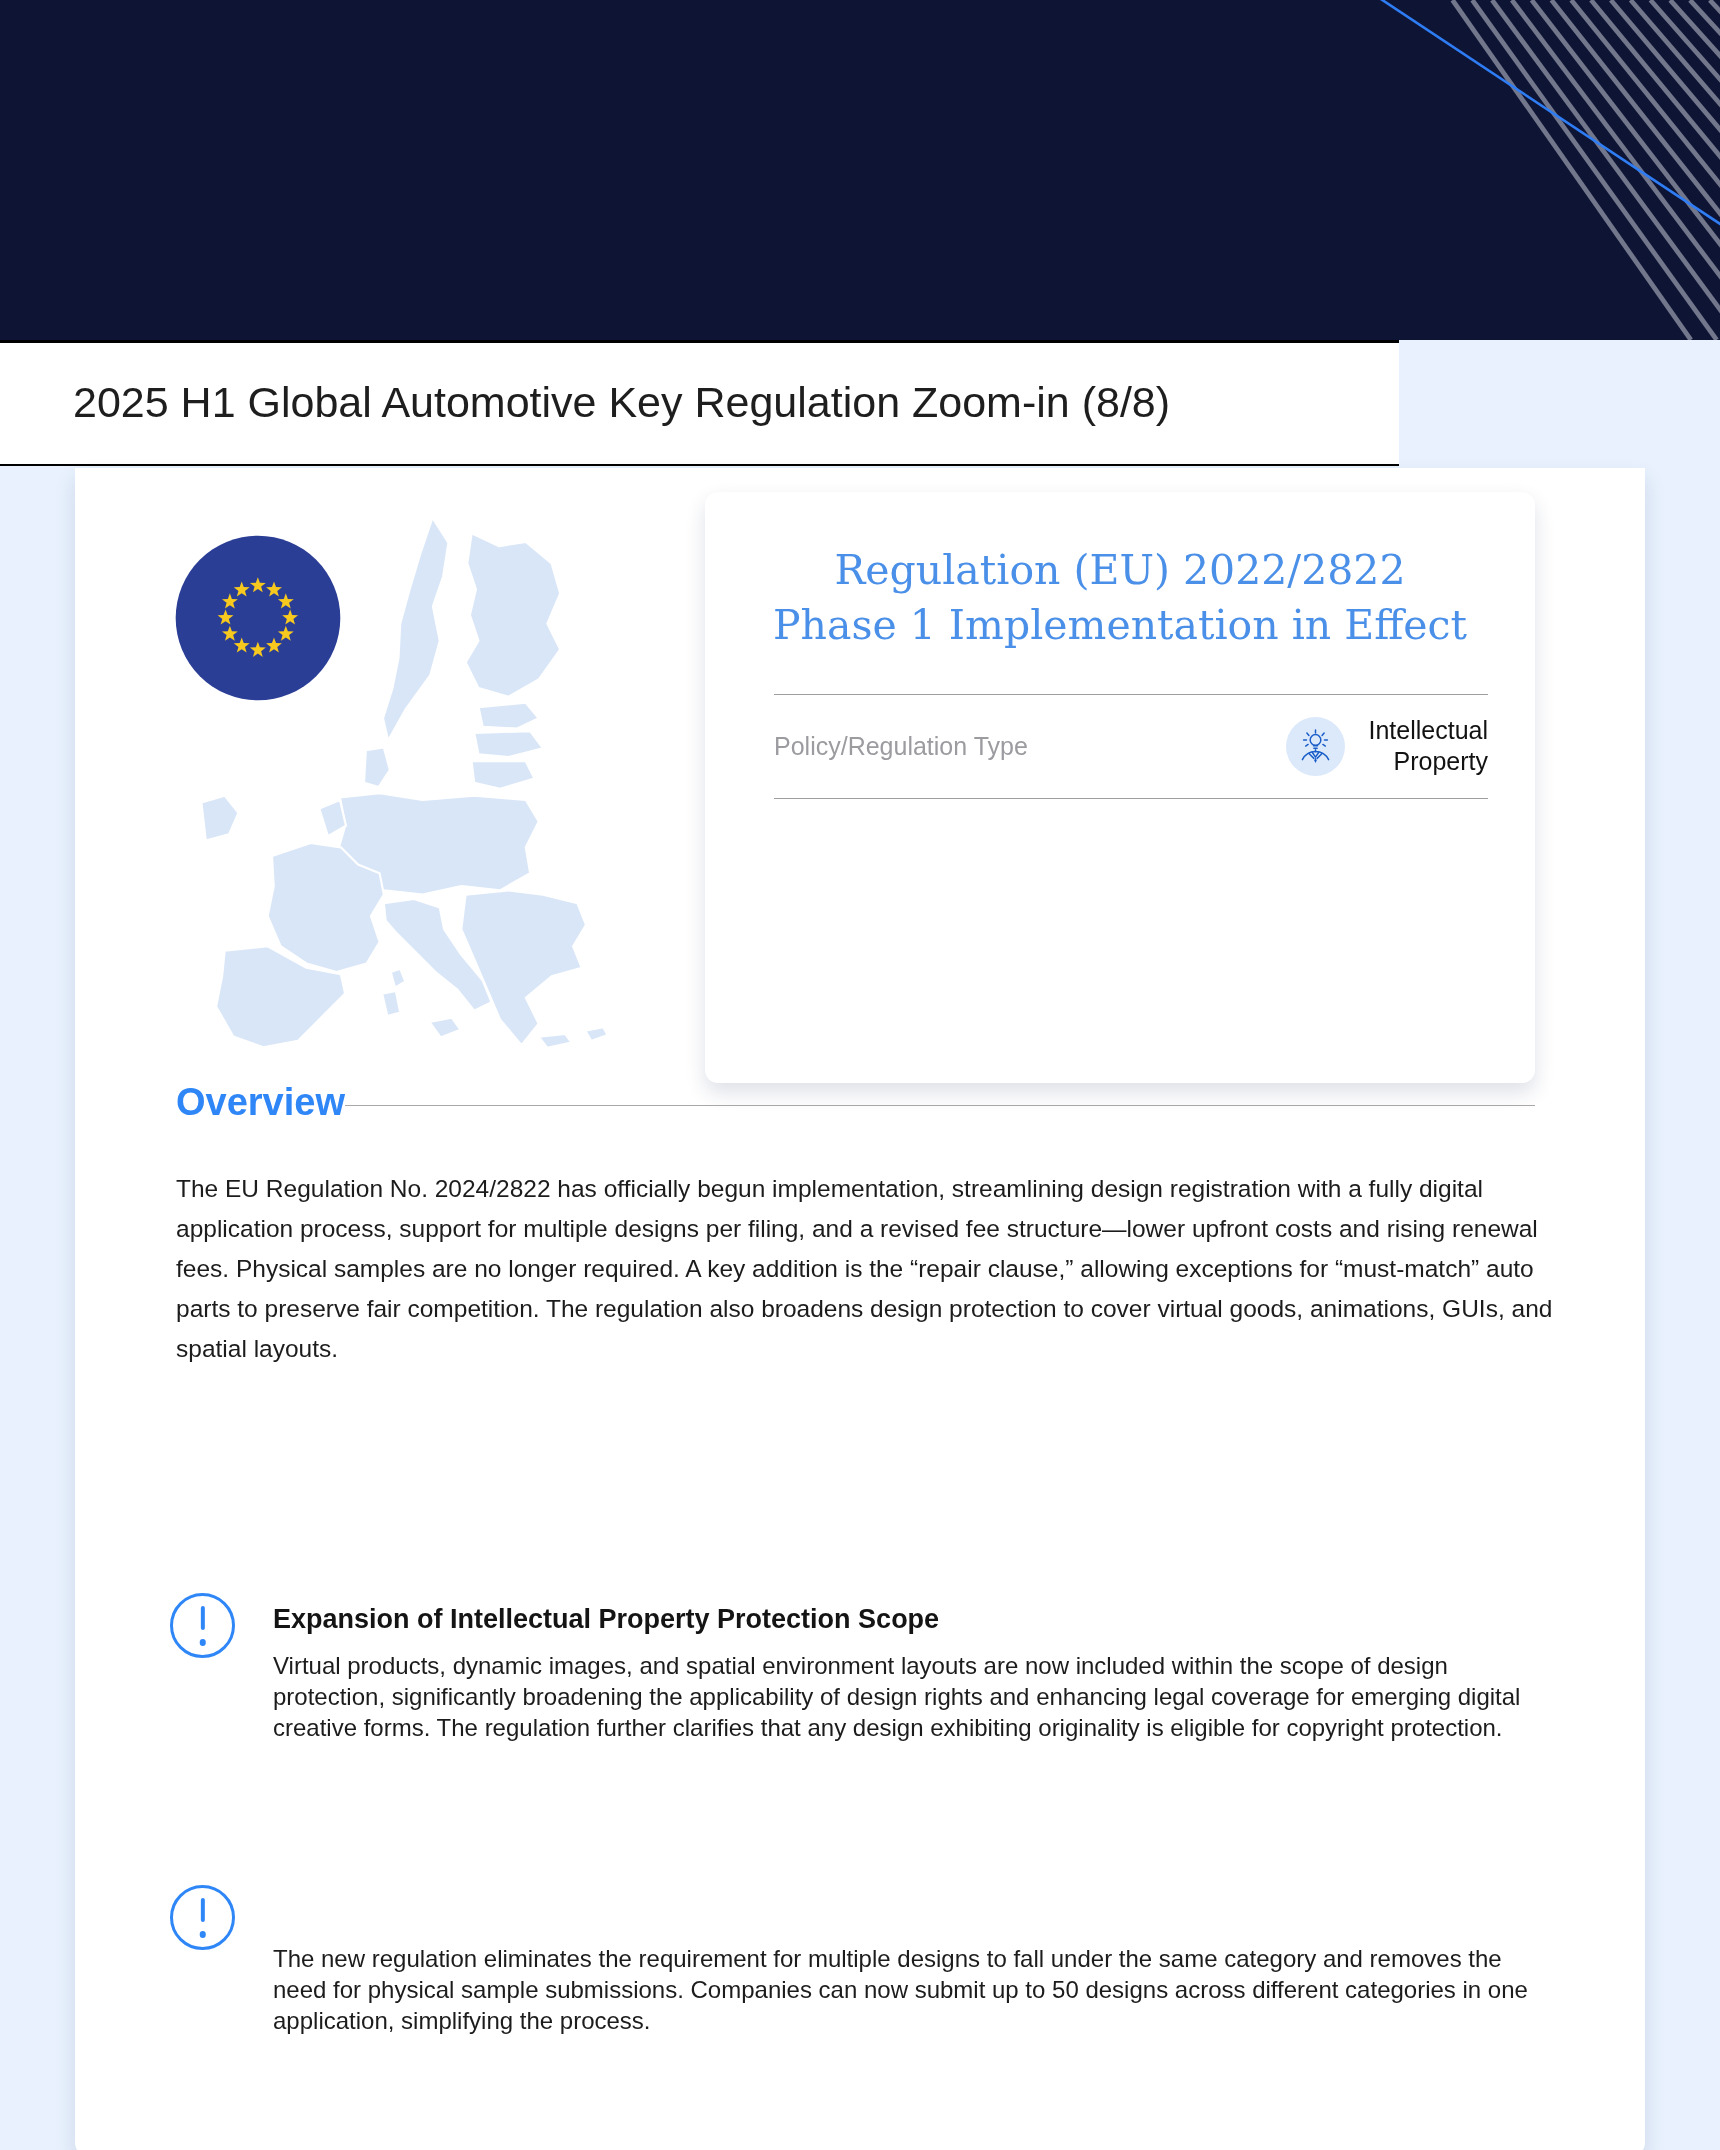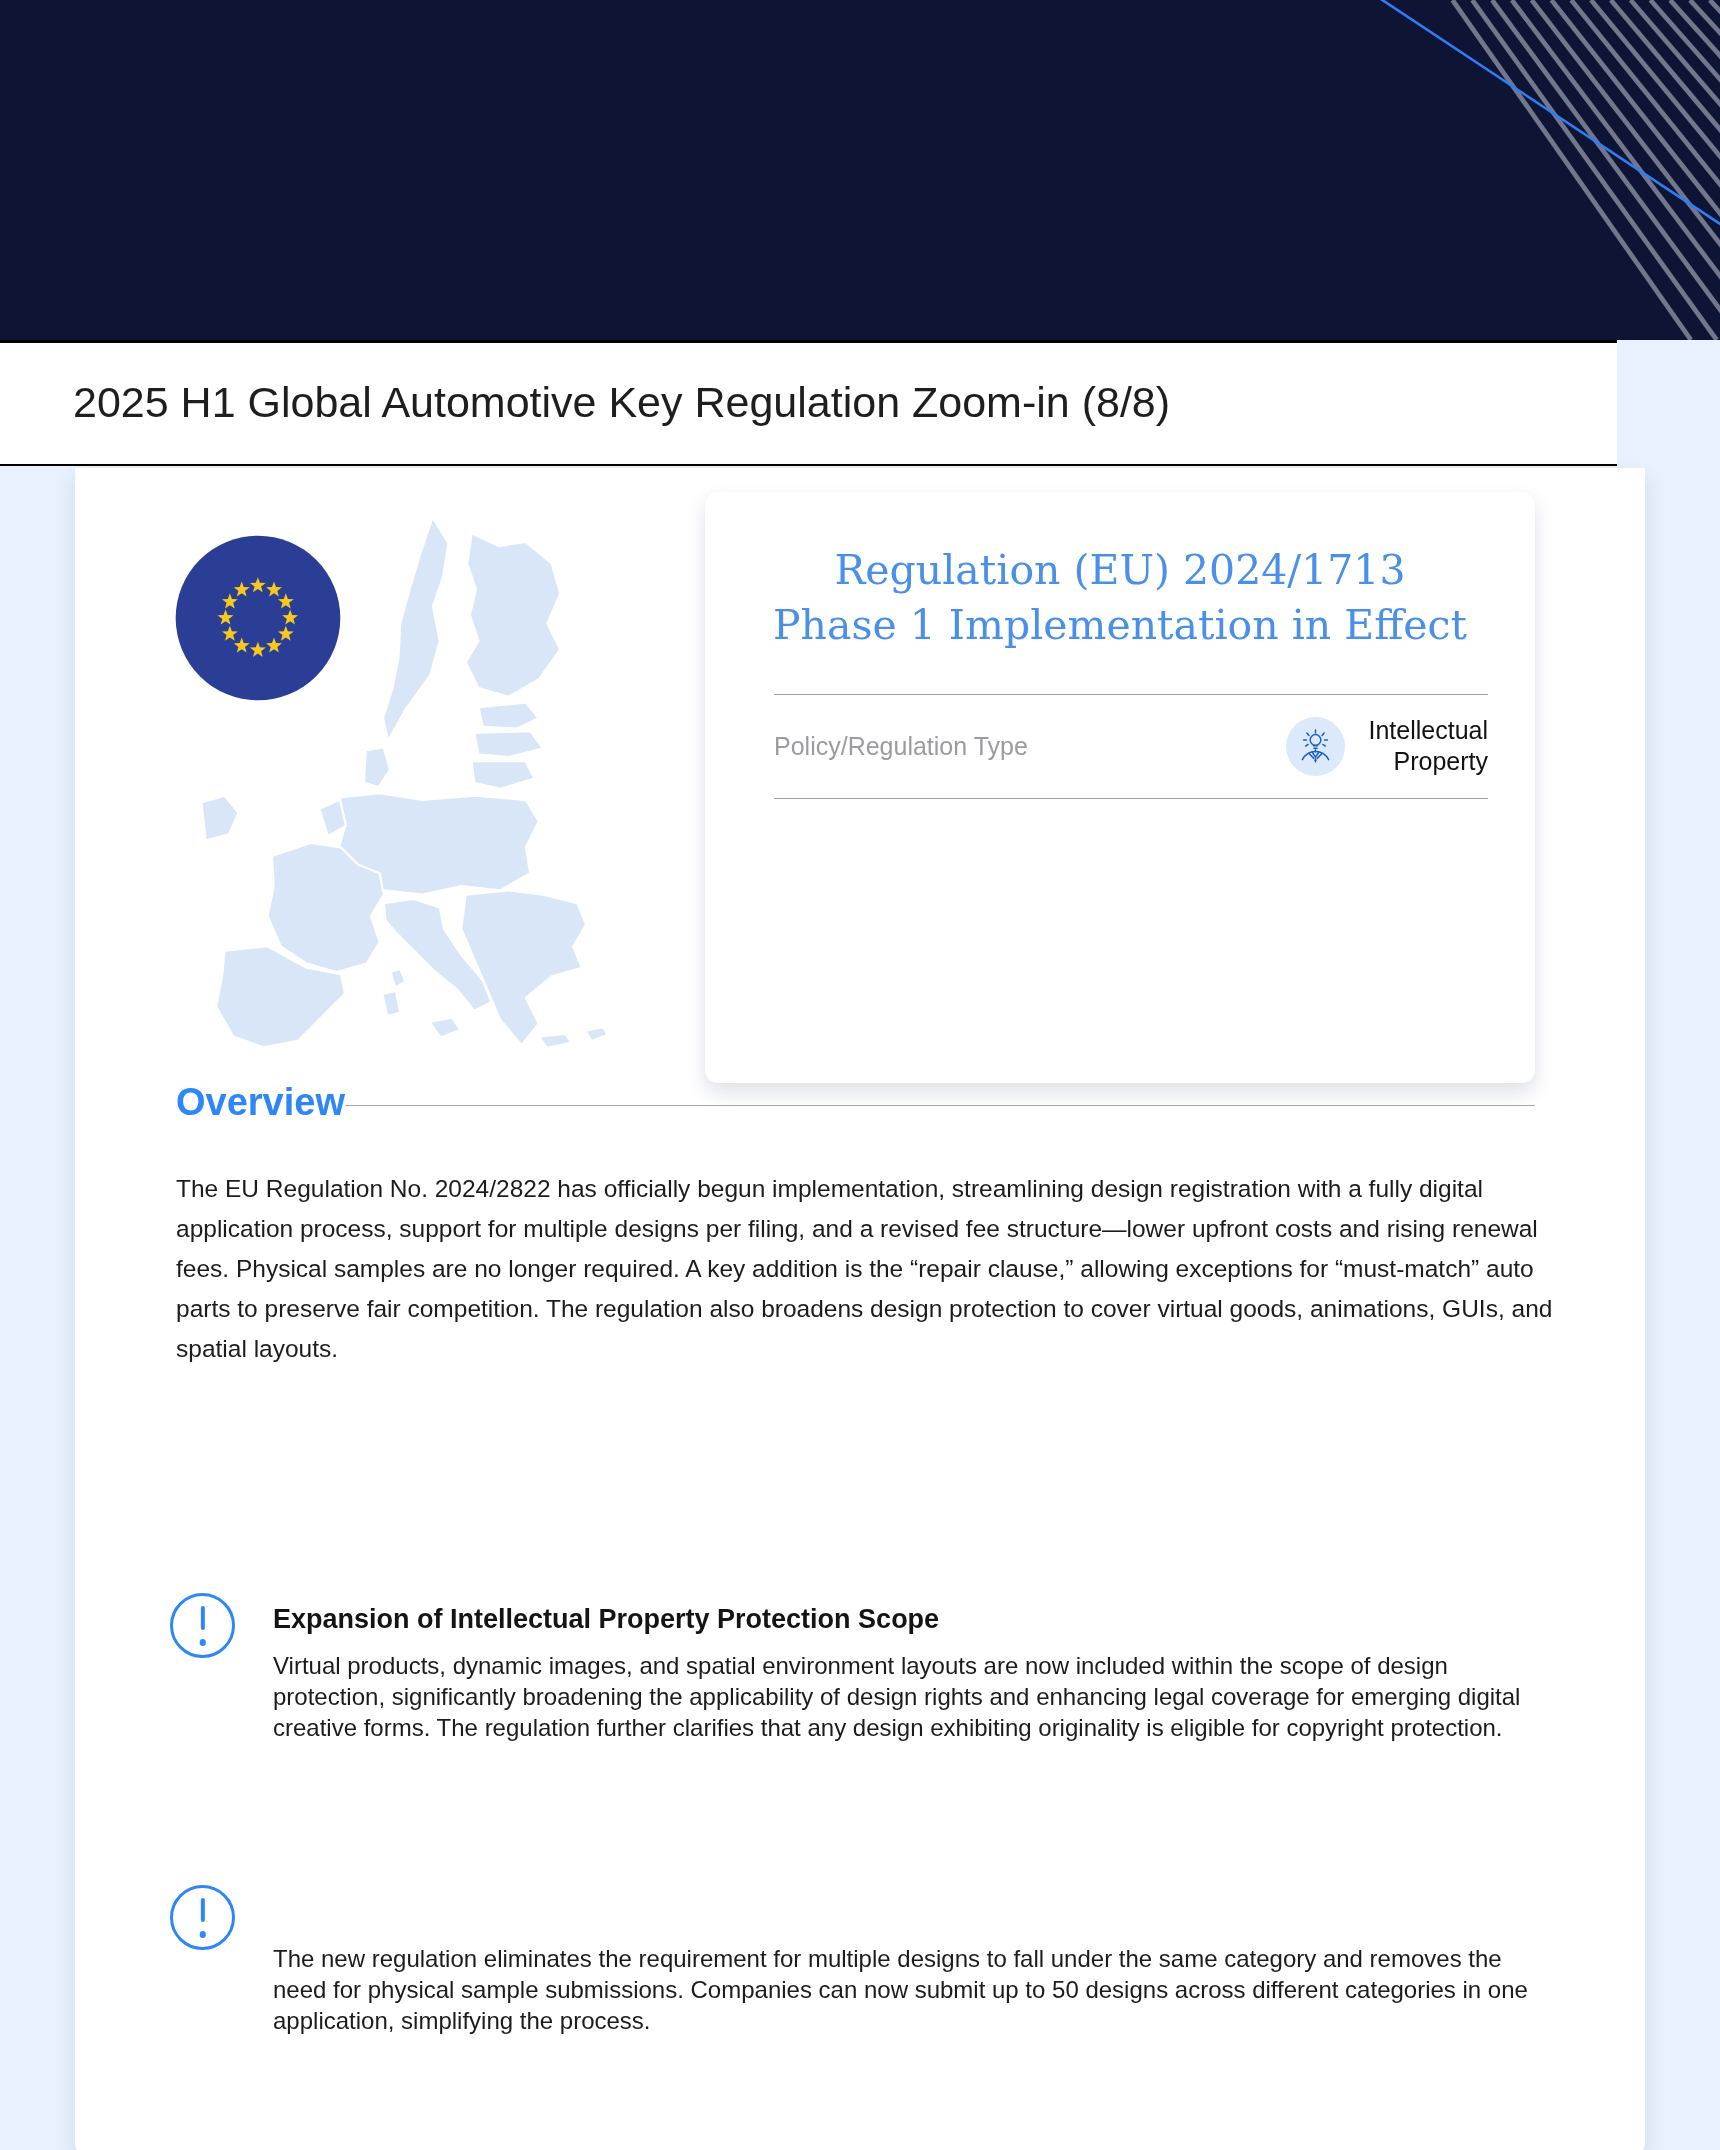--- a/index.html
+++ b/index.html
@@ -4,21 +4,21 @@
 <style>
   html,body{margin:0;padding:0;background:#e8f1fd;}
   .page{position:relative;width:1721px;height:2438px;background:#e8f1fd;overflow:hidden;
         font-family:"Liberation Sans",sans-serif;}
 
   
   .header-band{position:absolute;left:0;top:0;width:1721px;height:340px;background:#0e1433;}
   .header-band svg{position:absolute;left:0;top:0;}
 
   
-  .title-band{position:absolute;left:0;top:340px;width:1617px;height:126px;background:#ffffff;
+  .title-band{position:absolute;left:0;top:340px;width:1399px;height:126px;background:#ffffff;
               border-top:3px solid #000;border-bottom:2.6px solid #000;box-sizing:border-box;}
   .title-band h1{margin:0;position:absolute;left:73px;top:50%;transform:translateY(-54%);
                  font-size:43px;font-weight:400;color:#1e1e1e;letter-spacing:0;}
 
   
   .main-card{position:absolute;left:75px;top:468px;width:1570px;height:1687px;background:#ffffff;
              border-radius:0 0 12px 12px;box-shadow:0 10.3px 21.5px rgba(25,45,95,.12);}
 
   .map-wrap{position:absolute;left:123px;top:47px;width:413px;height:536px;}
   .eu-flag{position:absolute;left:99px;top:66px;width:168px;height:168px;}
@@ -134,21 +134,21 @@
           <use href="#st" transform="translate(46.3,131)"></use>
           <use href="#st" transform="translate(38,100)"></use>
           <use href="#st" transform="translate(46.3,69)"></use>
           <use href="#st" transform="translate(69,46.3)"></use>
         </g>
       </svg>
     </div>
 
     <div class="info-card">
       <div class="serif-title">
-        <div>Regulation (EU) 2024/1713</div>
+        <div>Regulation (EU) 2022/2822</div>
         <div>Phase 1 Implementation in Effect</div>
       </div>
       <div class="info-table">
         <div class="info-row">
           <span class="info-label">Policy/Regulation Type</span>
           <span class="value-with-icon">
             <span class="type-icon-bubble">
               <svg width="41" height="41" viewBox="0 0 100 100" fill="none" stroke="#1a5dc8" stroke-width="3.6" stroke-linecap="round" stroke-linejoin="round">
                 <path d="M50,10 v7 M29,17 l5,6 M71,17 l-5,6 M21,34 h7 M72,34 h7 M26,49 l6,-4 M74,49 l-6,-4"></path>
                 <circle cx="50" cy="34" r="13"></circle>

